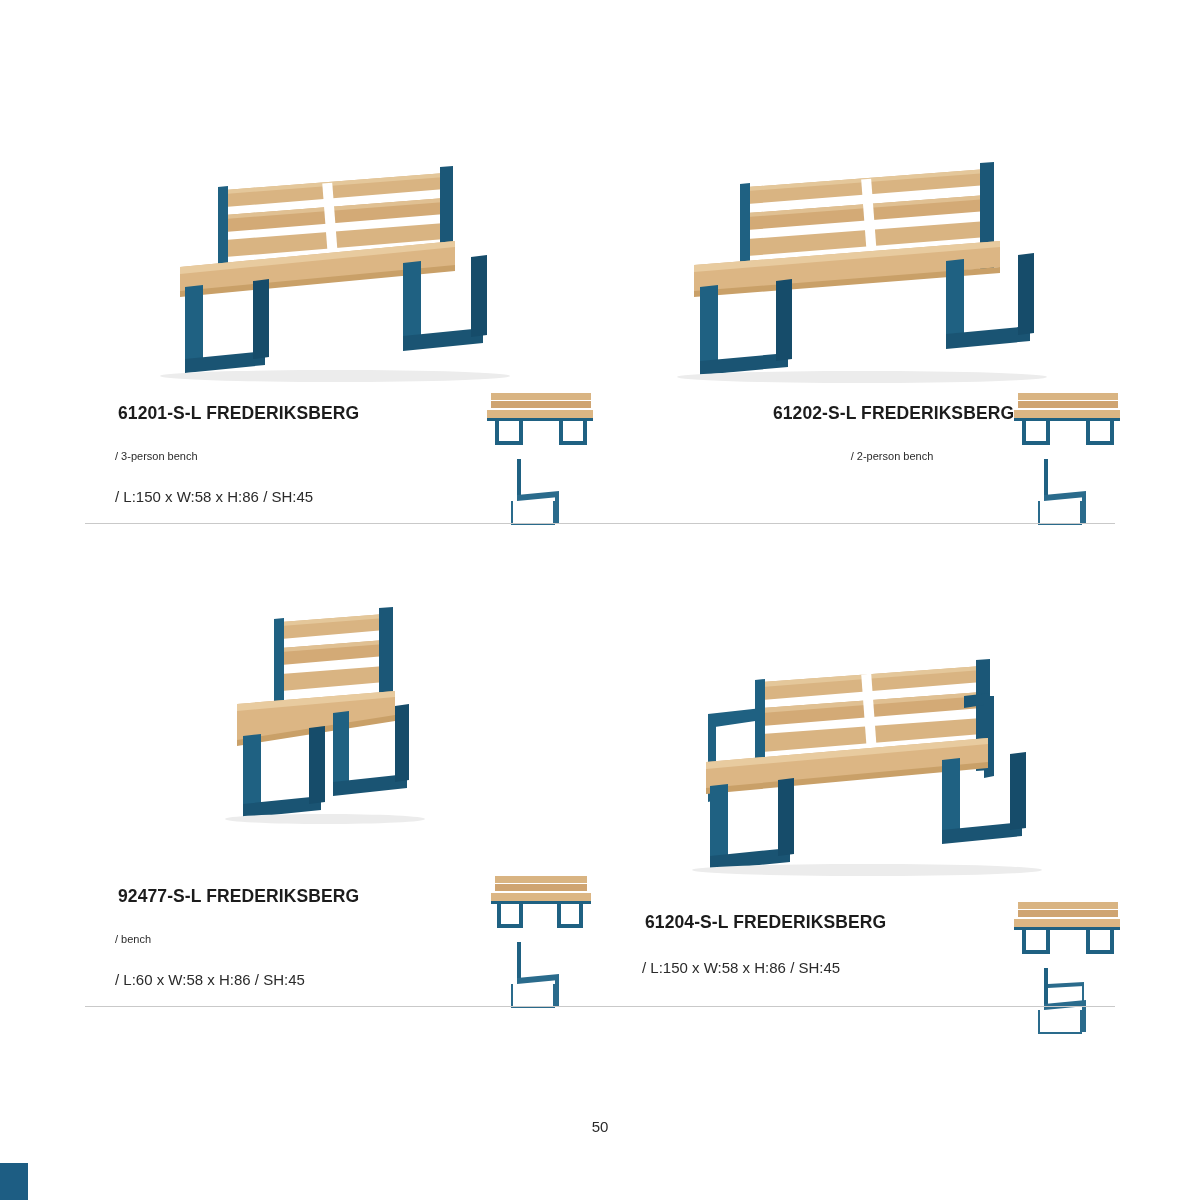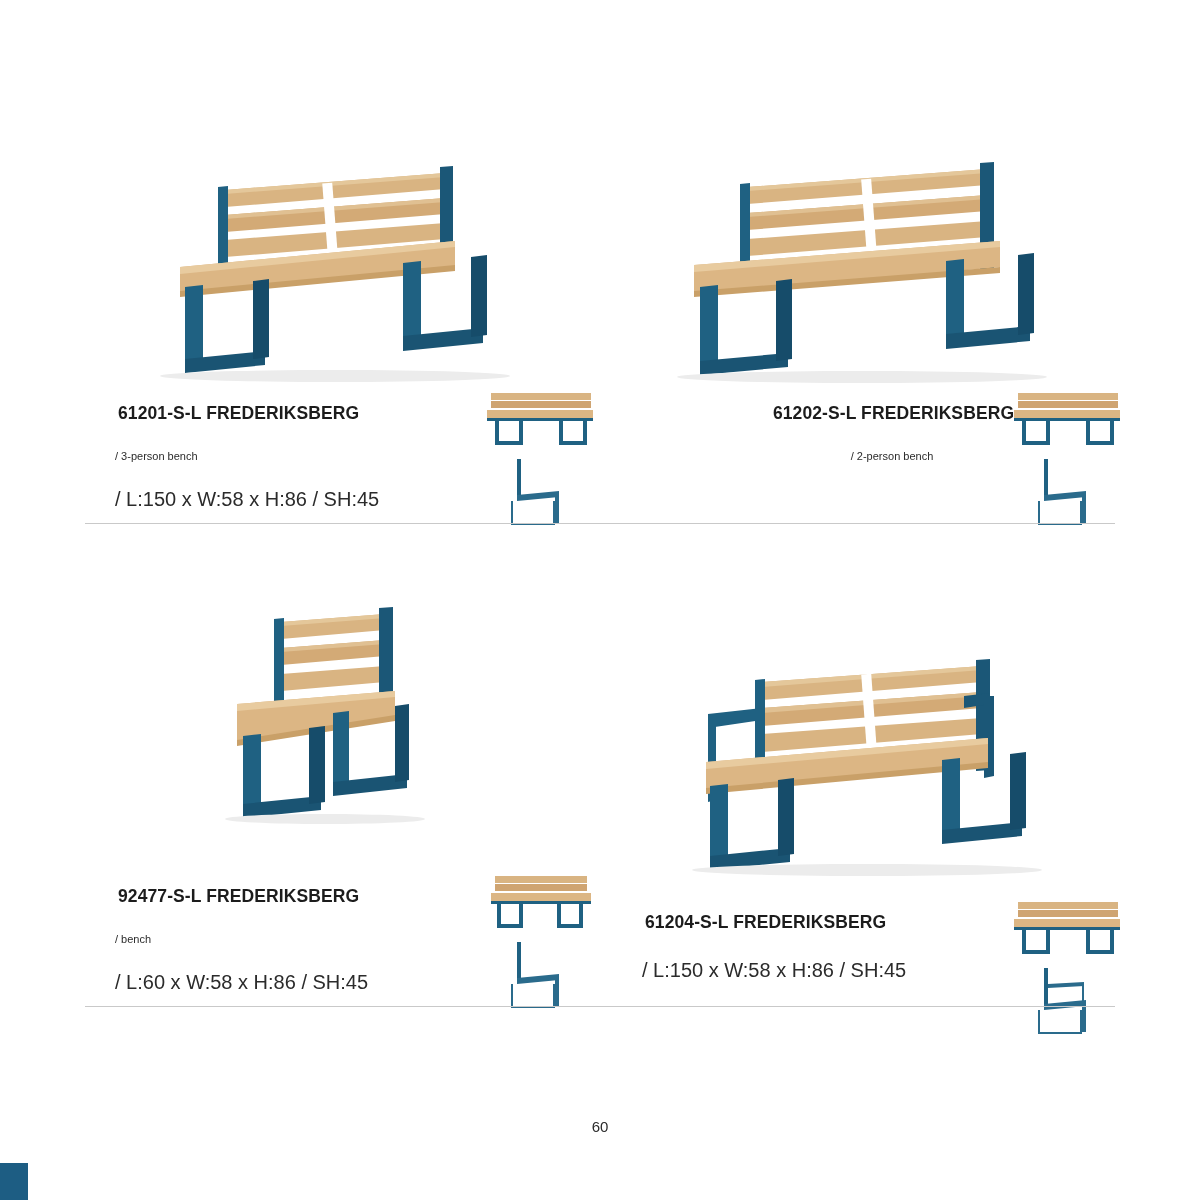--- a/index.html
+++ b/index.html
@@ -51,21 +51,21 @@
     letter-spacing: 0.1px;
     margin: 0 0 26px 33px;
   }
   .desc {
     font-size: 11px;
     color: #2b2b2b;
     margin: 0 0 26px 30px;
     font-weight: 400;
   }
   .dims {
-    font-size: 20px;
+    font-size: 15px;
     color: #2b2b2b;
     margin: 0 0 0 30px;
     font-weight: 400;
   }
 
   
   .thumbs {
     position: absolute;
     right: 0;
     top: -12px;
@@ -356,16 +356,16 @@
           </div>
         </div>
       </div>
     </div>
 
   </div>
 
   <div class="divider divider-1"></div>
   <div class="divider divider-2"></div>
 
-  <div class="page-number">60</div>
+  <div class="page-number">50</div>
   <div class="corner-mark"></div>
 
 </div>
 
 </body></html>

